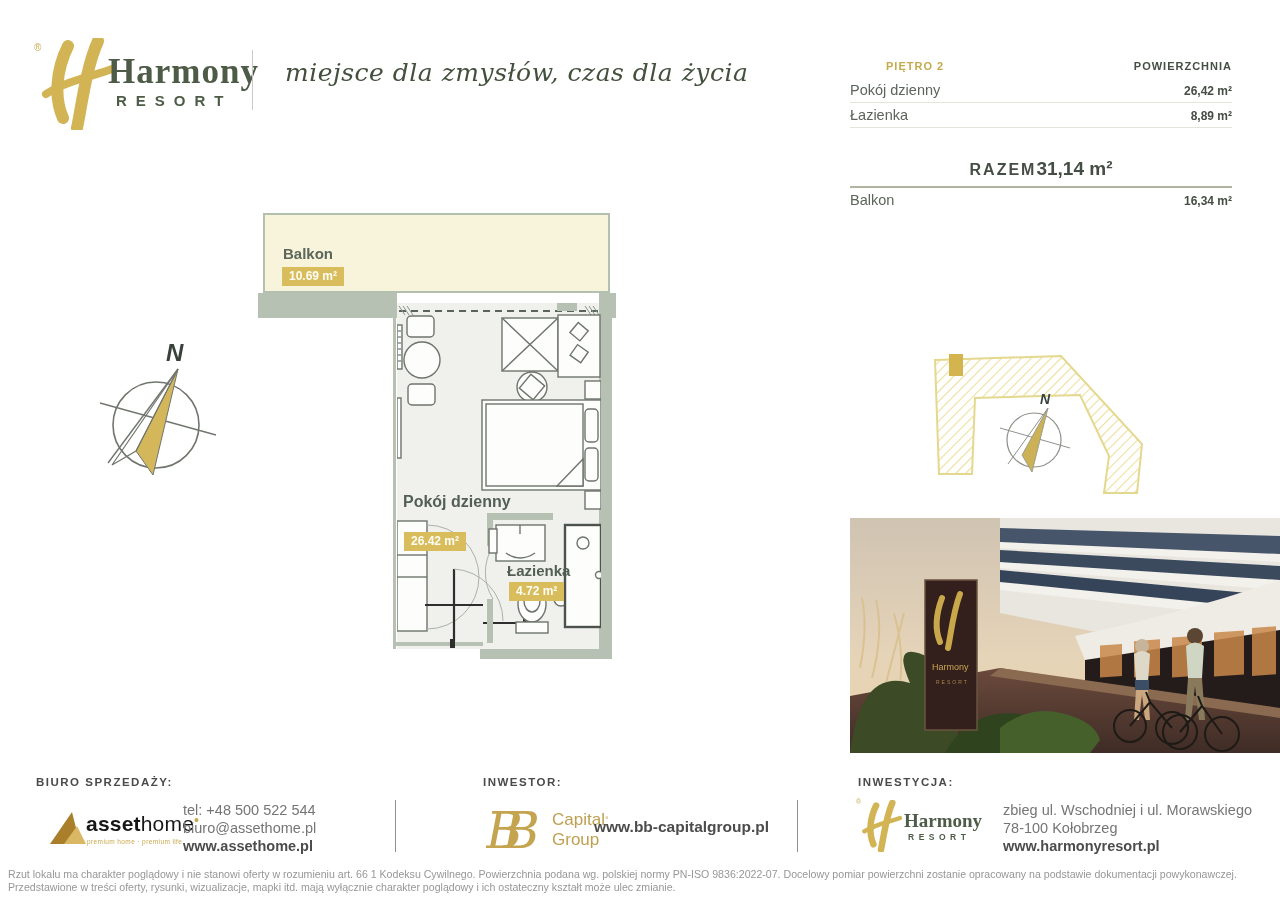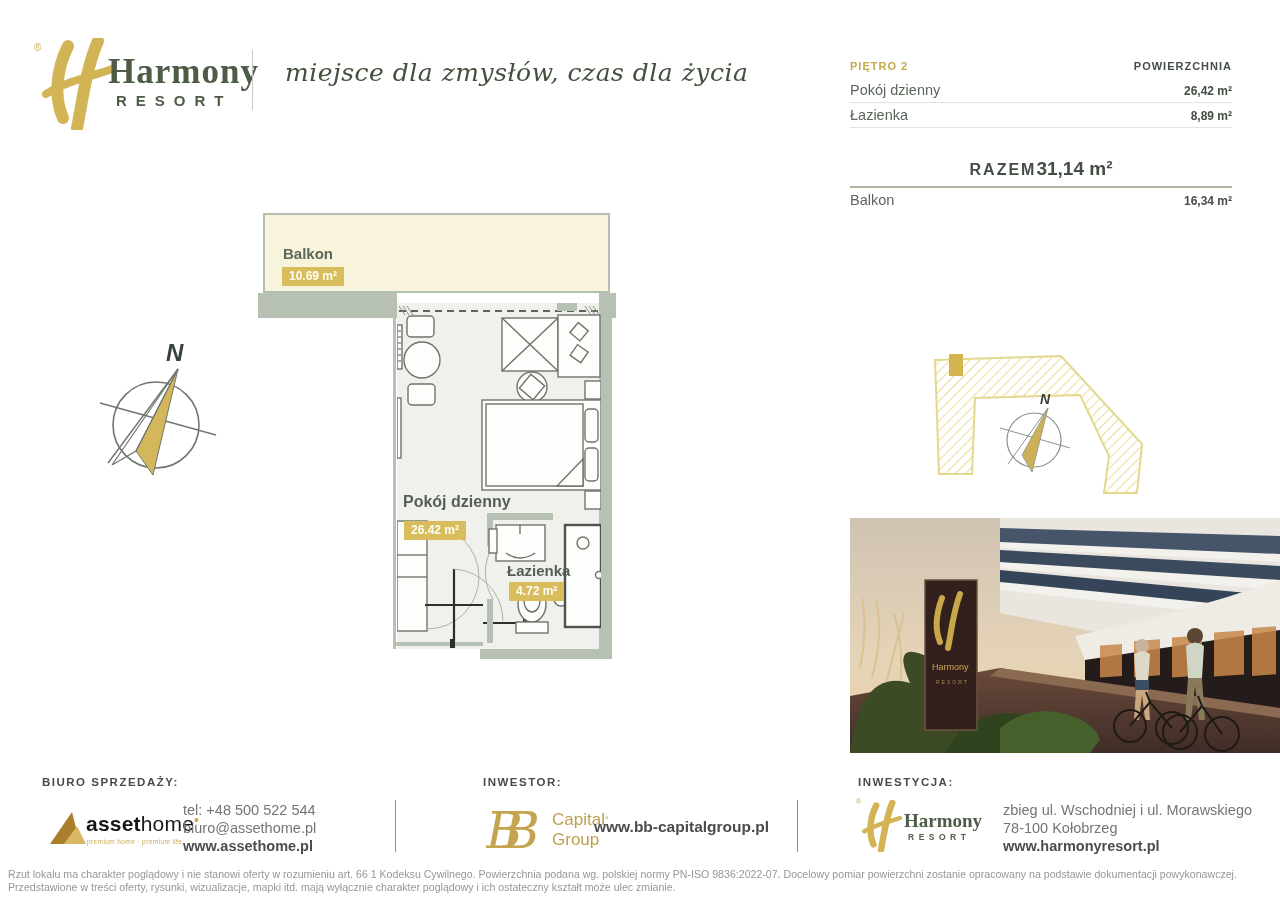--- a/index.html
+++ b/index.html
@@ -14,21 +14,21 @@
   .brand-reg{position:absolute;left:34px;top:42px;font-size:10px;color:#c7ac56;}
   .header-divider{position:absolute;left:252px;top:50px;width:1px;height:60px;background:#c9c9c9;}
   .tagline{position:absolute;left:285px;top:58px;font-family:"DejaVu Serif","Liberation Serif",serif;
     font-style:italic;font-size:25px;color:#43503d;letter-spacing:0.5px;}
 
   
   .unit-panel{position:absolute;left:850px;top:40px;width:382px;}
   .unit-title{font-size:23px;font-weight:bold;color:#55644c;}
   .unit-table{margin-top:16px;width:100%;}
   .thead{display:flex;justify-content:space-between;font-size:11px;font-weight:bold;letter-spacing:1px;
-    padding:4px 0 6px 0;}
+    padding:4px 0 6px 0;margin-left:36px;}
   .th-floor{color:#c5aa4c;}
   .th-area{color:#454e44;}
   .trow{display:flex;justify-content:space-between;align-items:baseline;padding:4px 0;border-bottom:1px solid #e4e4d9;}
   .trow .lbl{font-size:14.5px;color:#5c655b;}
   .trow .val{font-size:12px;font-weight:bold;color:#454e44;}
   .trow-total{display:flex;justify-content:center;align-items:baseline;margin-top:26px;padding:4px 0 6px 0;
     border-bottom:2px solid #b3b3a2;}
   .trow-total .lbl{font-size:16px;font-weight:bold;letter-spacing:2px;color:#454e44;}
   .trow-total .val{font-size:19px;font-weight:bold;color:#454e44;}
   .trow-last{border-bottom:none;}
@@ -41,35 +41,35 @@
     padding:2px 7px 3px 7px;}
   .balcony-badge{position:absolute;left:17px;top:52px;}
   .wall{position:absolute;background:#b7c1b3;}
   .floor{position:absolute;left:139px;top:93px;width:202px;height:346px;background:#f0f1ec;}
   .wall-left{left:135px;top:93px;width:3px;height:346px;}
   .wall-right{left:341px;top:83px;width:13px;height:365px;}
   .wall-bottom{left:222px;top:439px;width:132px;height:10px;}
   .wall-band-left{left:0px;top:83px;width:139px;height:25px;}
   .planlabel{position:absolute;font-size:16px;font-weight:bold;color:#535f54;}
   .lbl-room{left:145px;top:283px;}
-  .badge-room{position:absolute;left:146px;top:311px;}
+  .badge-room{position:absolute;left:146px;top:322px;}
   .lbl-bath{left:249px;top:352px;font-size:15px;}
   .badge-bath{position:absolute;left:251px;top:372px;}
   .plan-svg{position:absolute;left:139px;top:93px;}
 
   
   #compass{position:absolute;left:98px;top:333px;}
   
   #minimap{position:absolute;left:918px;top:342px;}
   
   #photo{position:absolute;left:850px;top:518px;width:430px;height:235px;}
 
   
   .f-head{position:absolute;top:776px;font-size:11.5px;font-weight:bold;color:#4a4a4a;letter-spacing:1.5px;}
-  .fh-1{left:42px;text-align:center;} .fh-2{left:483px;} .fh-3{left:858px;}
+  .fh-1{left:36px;text-align:center;} .fh-2{left:483px;} .fh-3{left:858px;}
   .f-divider{position:absolute;top:800px;width:1px;height:52px;background:#8f8f8f;}
   .fd-1{left:395px;} .fd-2{left:797px;}
   .asset-text{position:absolute;left:86px;top:812px;font-size:21px;color:#171717;letter-spacing:0.2px;}
   .asset-text b{font-weight:bold;} .asset-dot{color:#c9a84c;font-size:14px;vertical-align:top;}
   .asset-tag{position:absolute;left:87px;top:838px;font-size:6.5px;color:#c9a84c;letter-spacing:0.4px;}
   .contact{position:absolute;left:183px;top:801px;font-size:14.5px;color:#757575;line-height:18px;}
   .contact .www{font-weight:bold;color:#4c4c4c;}
   .bb-logo{position:absolute;left:486px;top:804px;}
   .bb-text{position:absolute;left:552px;top:810px;font-size:17px;color:#bfa050;line-height:20px;}
   .bb-text .deg{font-size:9px;vertical-align:top;}

